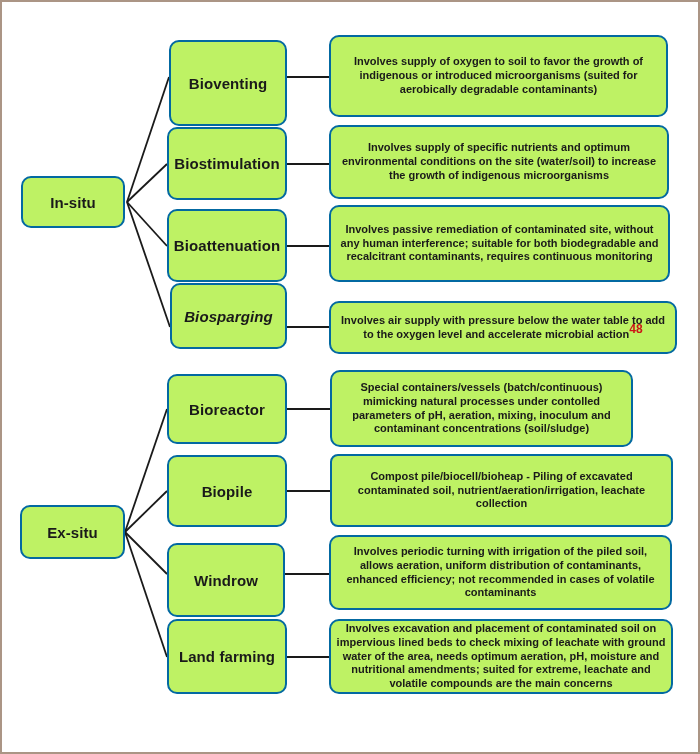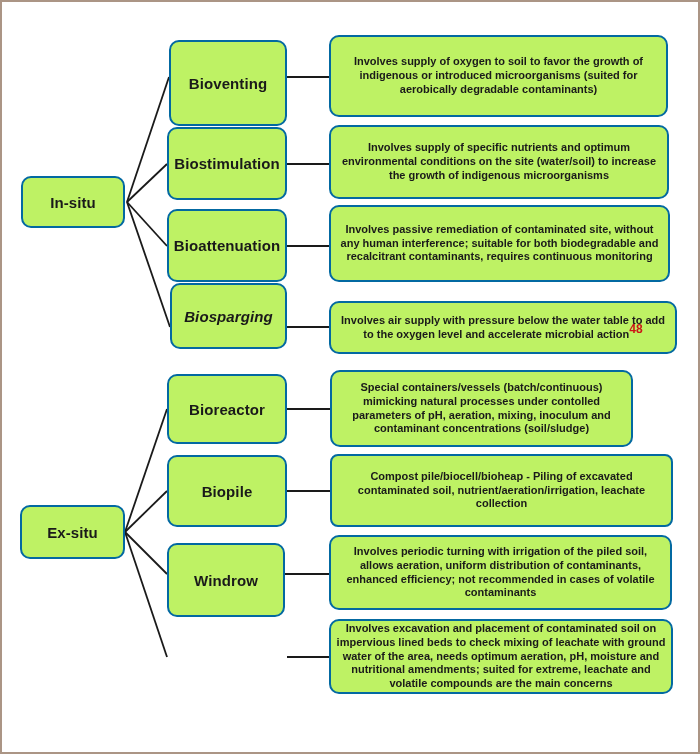--- a/index.html
+++ b/index.html
@@ -135,17 +135,20 @@
     <span class="desc-text">Compost pile/biocell/bioheap - Piling of excavated contaminated soil, nutrient/aeration/irrigation, leachate collection</span>
   </div>
 
   <div class="box method" style="left:165px; top:535px; width:118px; height:74px;margin-top:6px;">
     <span>Windrow</span>
   </div>
   <div class="box desc" style="left:327px; top:533px; width:343px; height:75px;">
     <span class="desc-text">Involves periodic turning with irrigation of the piled soil, allows aeration, uniform distribution of contaminants, enhanced efficiency; not recommended in cases of volatile contaminants</span>
   </div>
 
+  <div class="box method" style="left:165px; top:617px; width:120px; height:75px;">
+    <span>Land farming</span>
+  </div>
   <div class="box desc" style="left:327px; top:617px; width:344px; height:75px;">
     <span class="desc-text">Involves excavation and placement of contaminated soil on impervious lined beds to check mixing of leachate with ground water of the area, needs optimum aeration, pH, moisture and nutritional amendments; suited for extreme, leachate and volatile compounds are the main concerns</span>
   </div>
 
 </div>
 
 </body></html>

